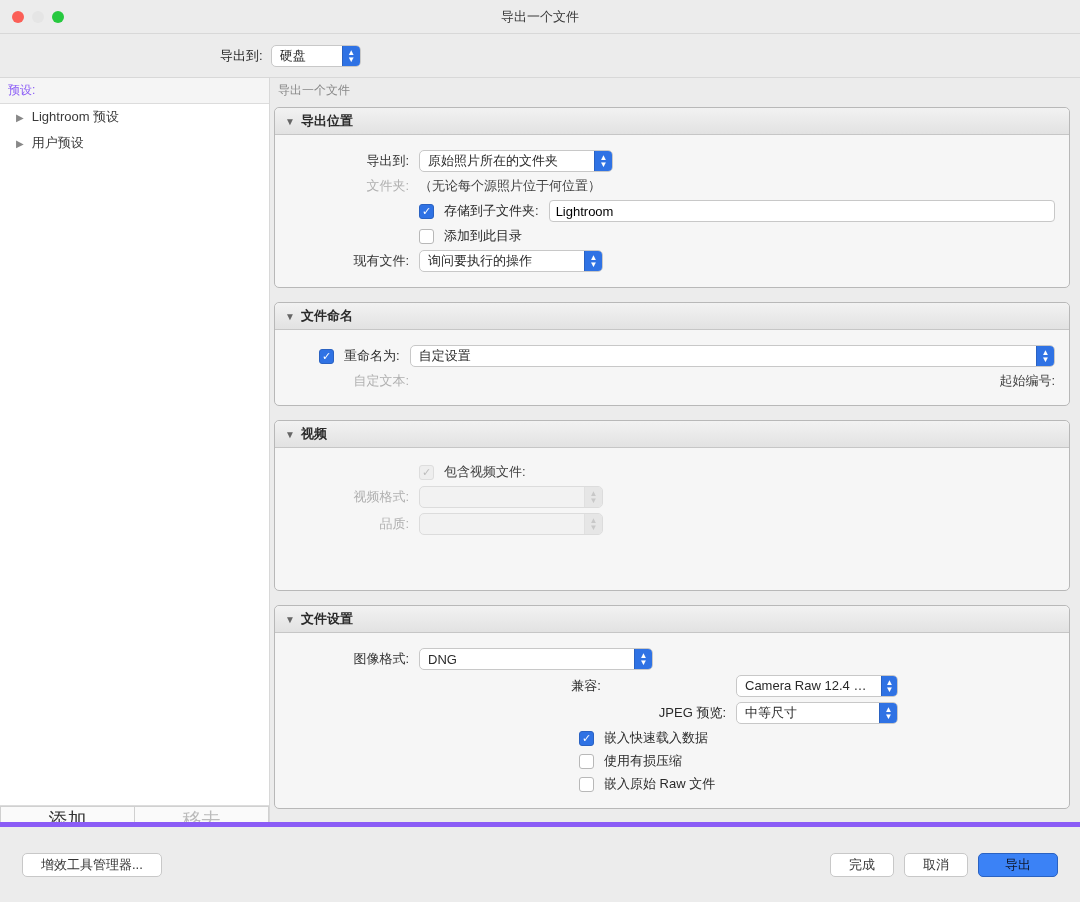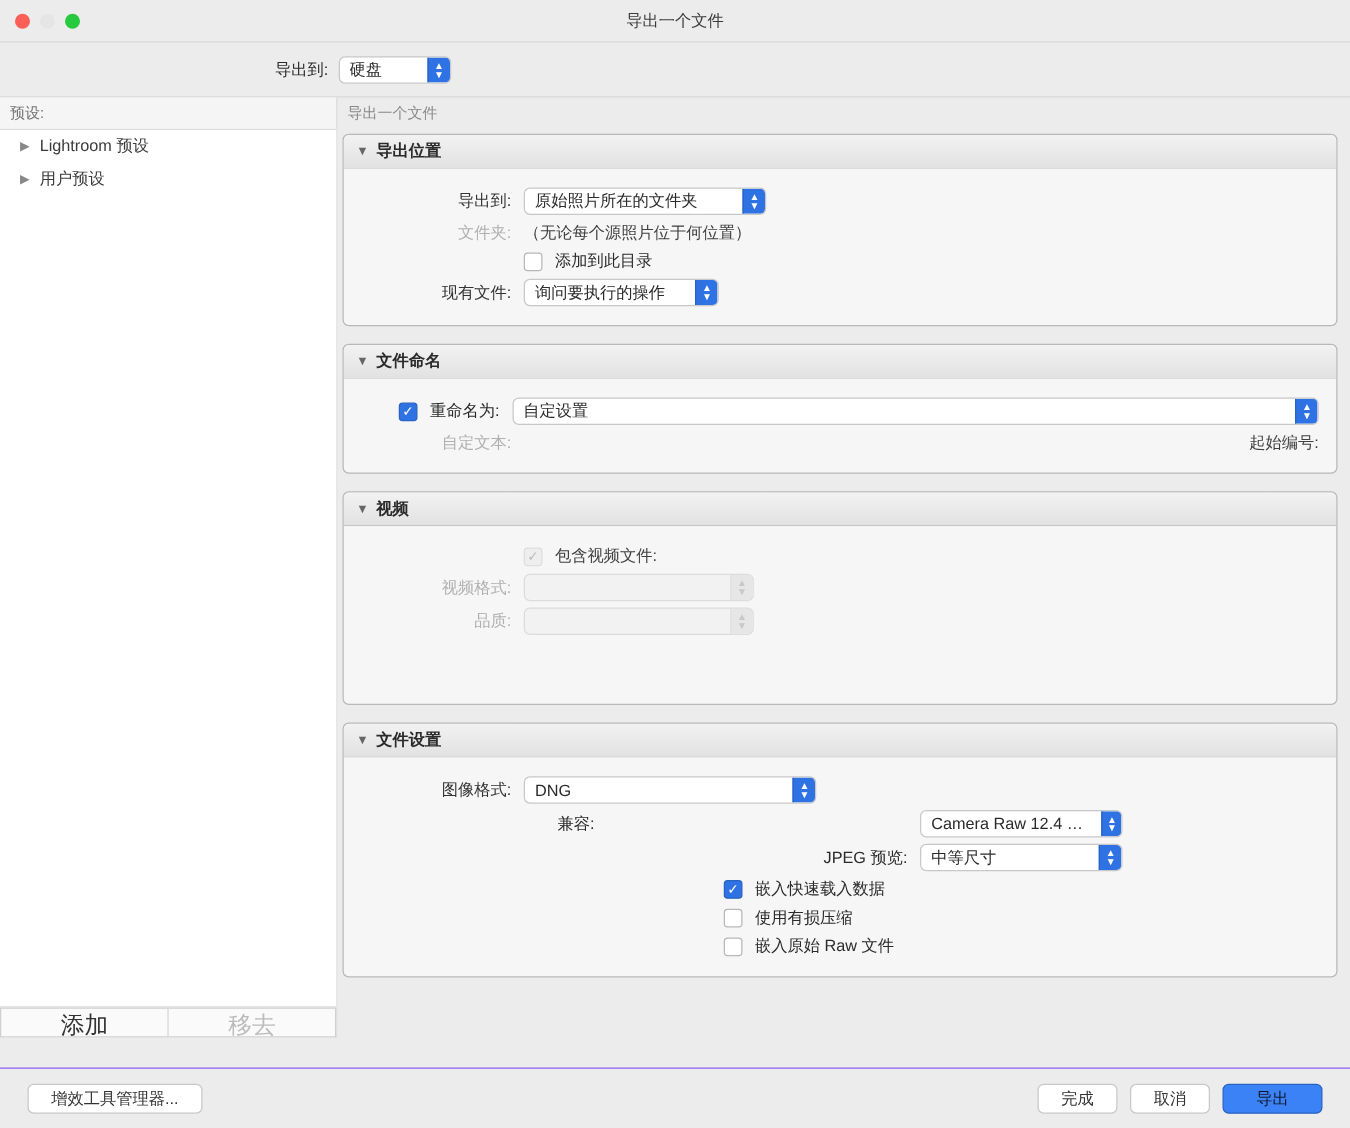--- a/index.html
+++ b/index.html
@@ -96,21 +96,21 @@
   }
   .sidebar {
     width: 270px;
     border-right: 1px solid #d8d8d8;
     display: flex;
     flex-direction: column;
     background: #f5f5f5;
   }
   .sidebar-header {
     font-size: 12px;
-    color: #737373;
+    color: #8b5cf6;
     padding: 4px 8px;
   }
   .preset-list {
     flex: 1 1 auto;
     background: #fff;
     border-top: 1px solid #dcdcdc;
     border-bottom: 1px solid #dcdcdc;
     overflow: auto;
   }
   .preset-item {
@@ -220,22 +220,22 @@
     border-radius: 4px;
     padding: 0 6px;
     font-size: 13px;
     background: #fff;
   }
   .hint { color: #404040; font-size: 13px; }
   
   .footer {
     position: absolute;
     left: 0; right: 0; bottom: 0;
-    height: 48px;
-    border-top: 1px solid #8b5cf6;
+    height: 80px;
+    border-top: 5px solid #8b5cf6;
     display: flex;
     align-items: center;
     justify-content: space-between;
     padding: 0 22px;
     background: #ececec;
   }
   .btn {
     height: 24px;
     padding: 0 18px;
     border: 1px solid #c8c8c8;
@@ -309,26 +309,32 @@
               <span class="sel-text">原始照片所在的文件夹</span>
               <span class="sel-caret"></span>
             </div>
           </div>
           <div class="row">
             <span class="rlabel dim">文件夹:</span>
             <span class="hint">（无论每个源照片位于何位置）</span>
           </div>
           <div class="row">
             <span class="rlabel"></span>
+            <span class="checkbox checked"></span>
+            <span>存储到子文件夹:</span>
+            <input class="text" style="flex: 1 1 0%;" value="Lightroom">
+          </div>
+          <div class="row">
+            <span class="rlabel"></span>
             <span class="checkbox"></span>
             <span>添加到此目录</span>
           </div>
           <div class="row">
             <span class="rlabel">现有文件:</span>
-            <div class="select" style="width:156px">
+            <div class="select" style="width:184px">
               <span class="sel-text">询问要执行的操作</span>
               <span class="sel-caret"></span>
             </div>
           </div>
         </div>
       </div>
 
       <div class="panel">
         <div class="panel-header">
           <span class="tri">▼</span>
@@ -388,21 +394,21 @@
         </div>
         <div class="panel-body">
           <div class="row">
             <span class="rlabel">图像格式:</span>
             <div class="select" style="width:234px">
               <span class="sel-text">DNG</span>
               <span class="sel-caret"></span>
             </div>
           </div>
           <div class="row" style="justify-content:center">
-            <span style="width:280px; text-align:left">兼容:</span>
+            <span style="width:280px; text-align:center">兼容:</span>
             <div class="select" style="width:162px">
               <span class="sel-text">Camera Raw 12.4 及以上</span>
               <span class="sel-caret"></span>
             </div>
           </div>
           <div class="row" style="justify-content:center">
             <span style="width:280px; text-align:right">JPEG 预览:</span>
             <div class="select" style="width:162px">
               <span class="sel-text">中等尺寸</span>
               <span class="sel-caret"></span>

